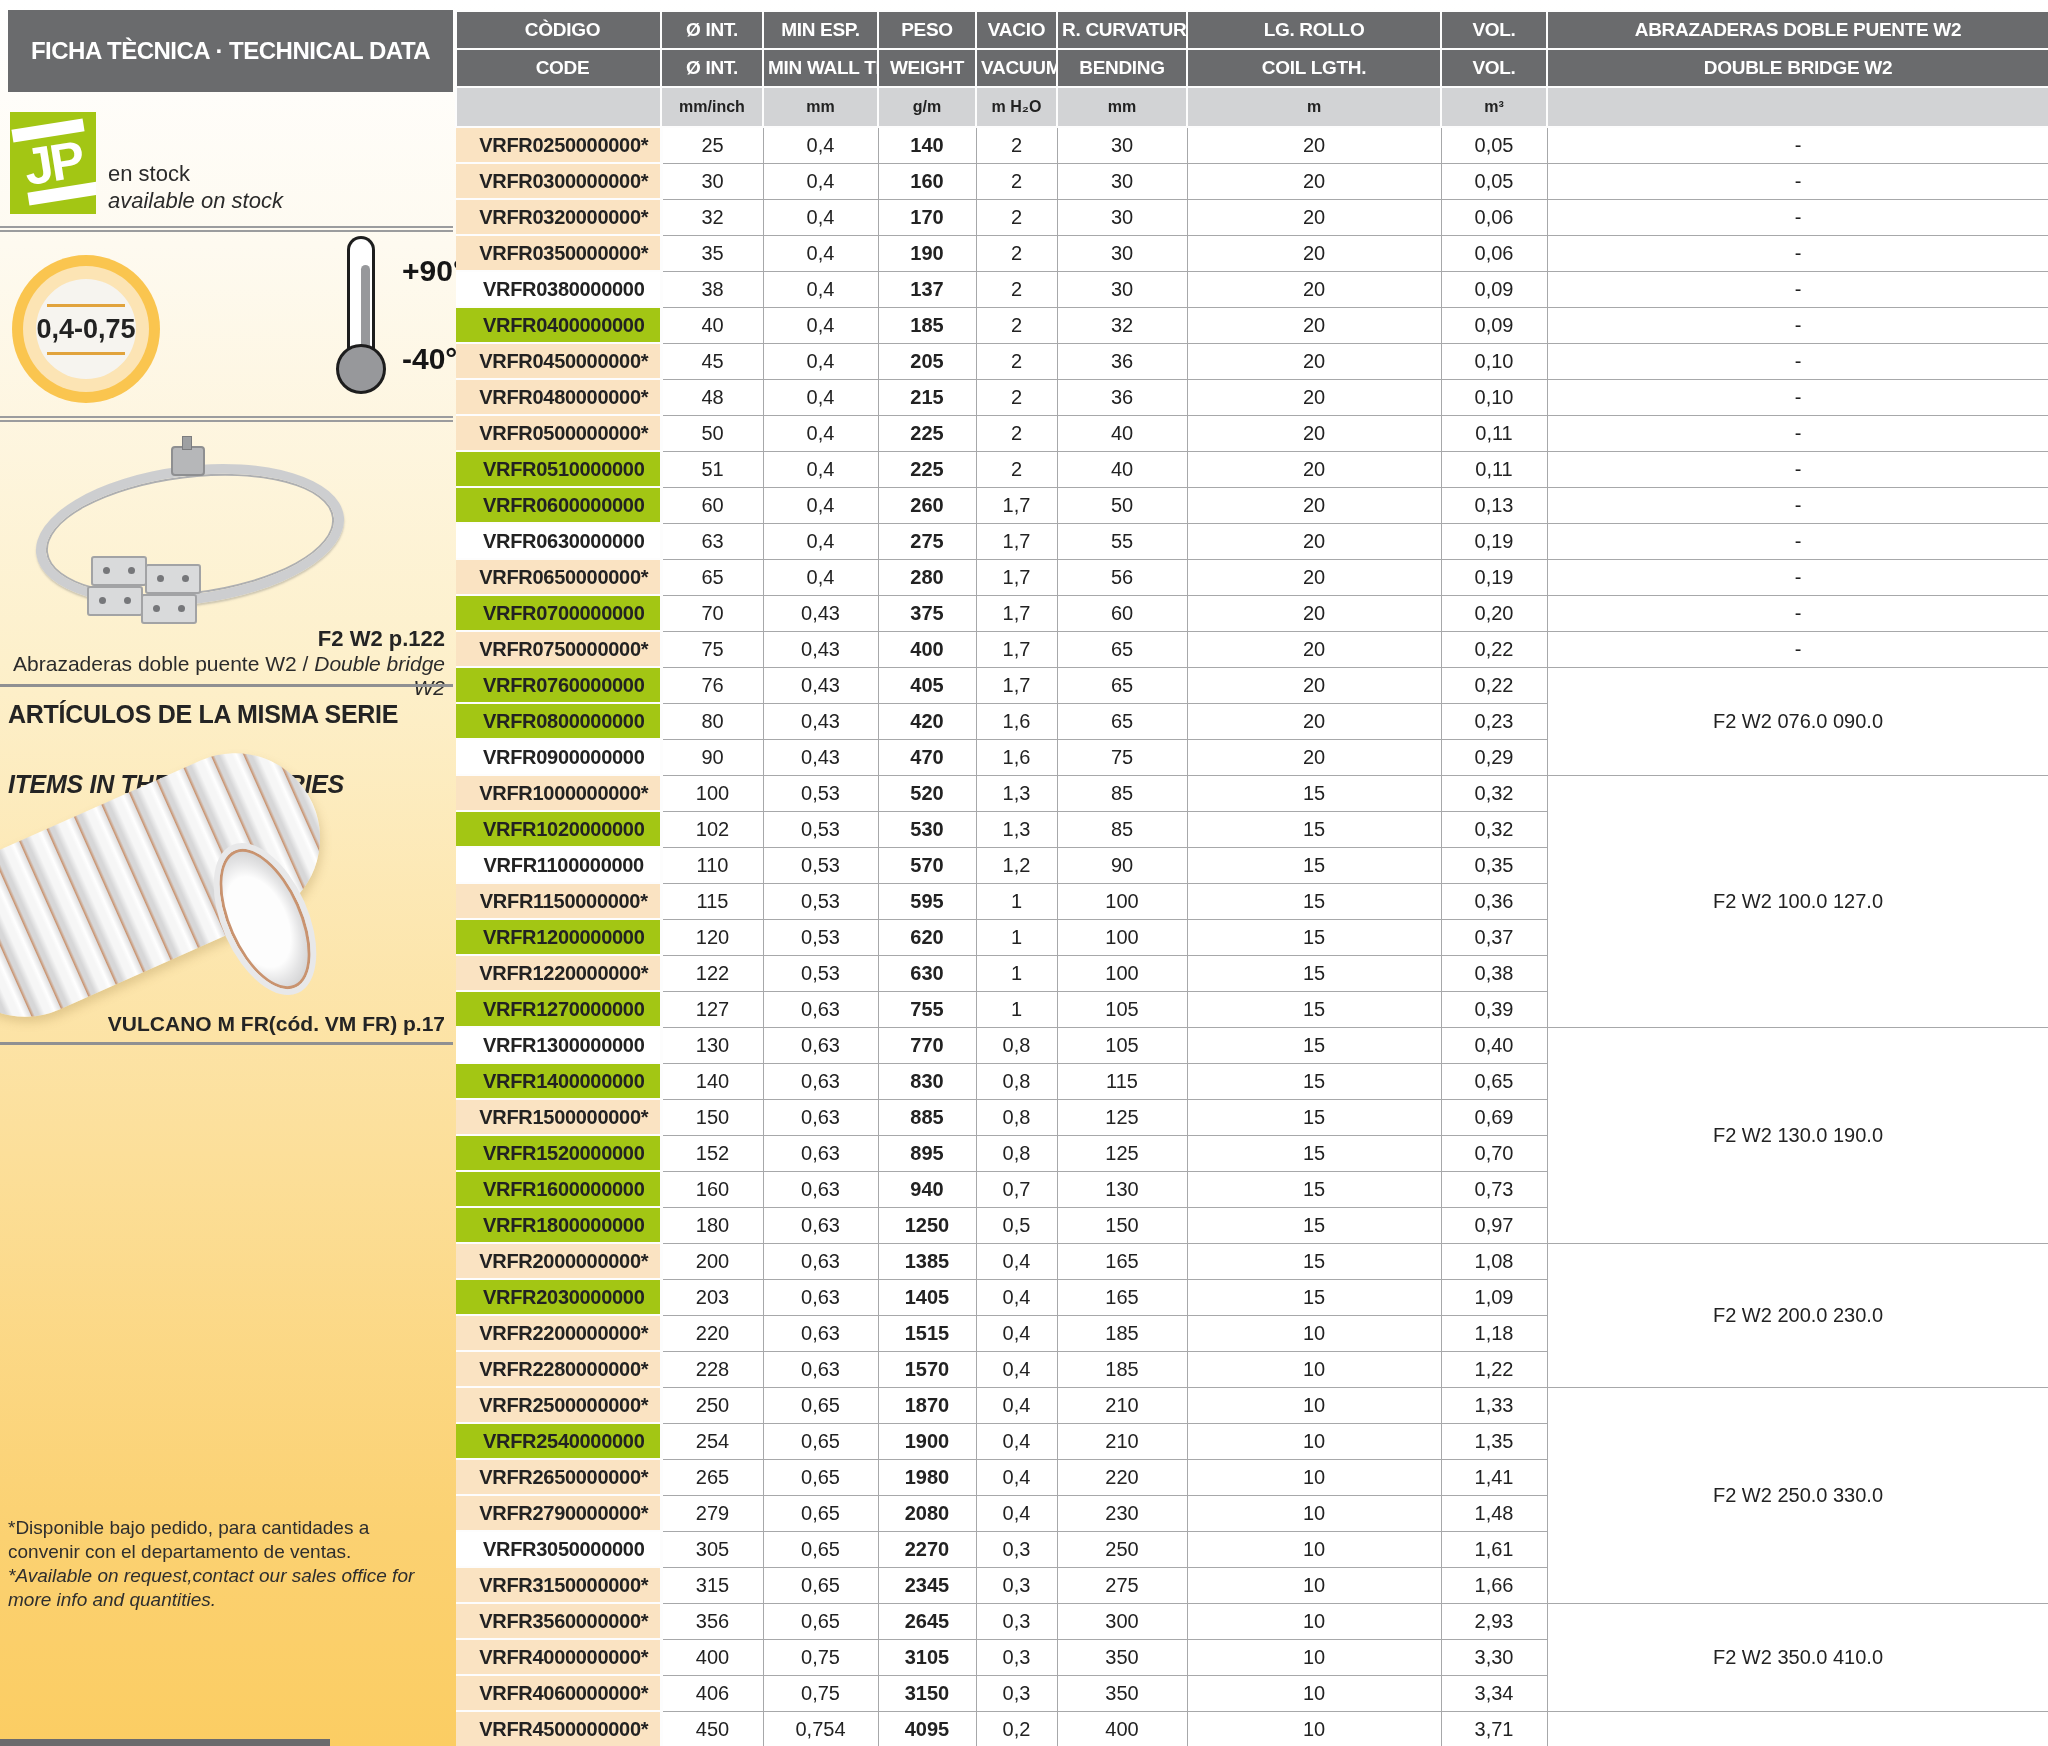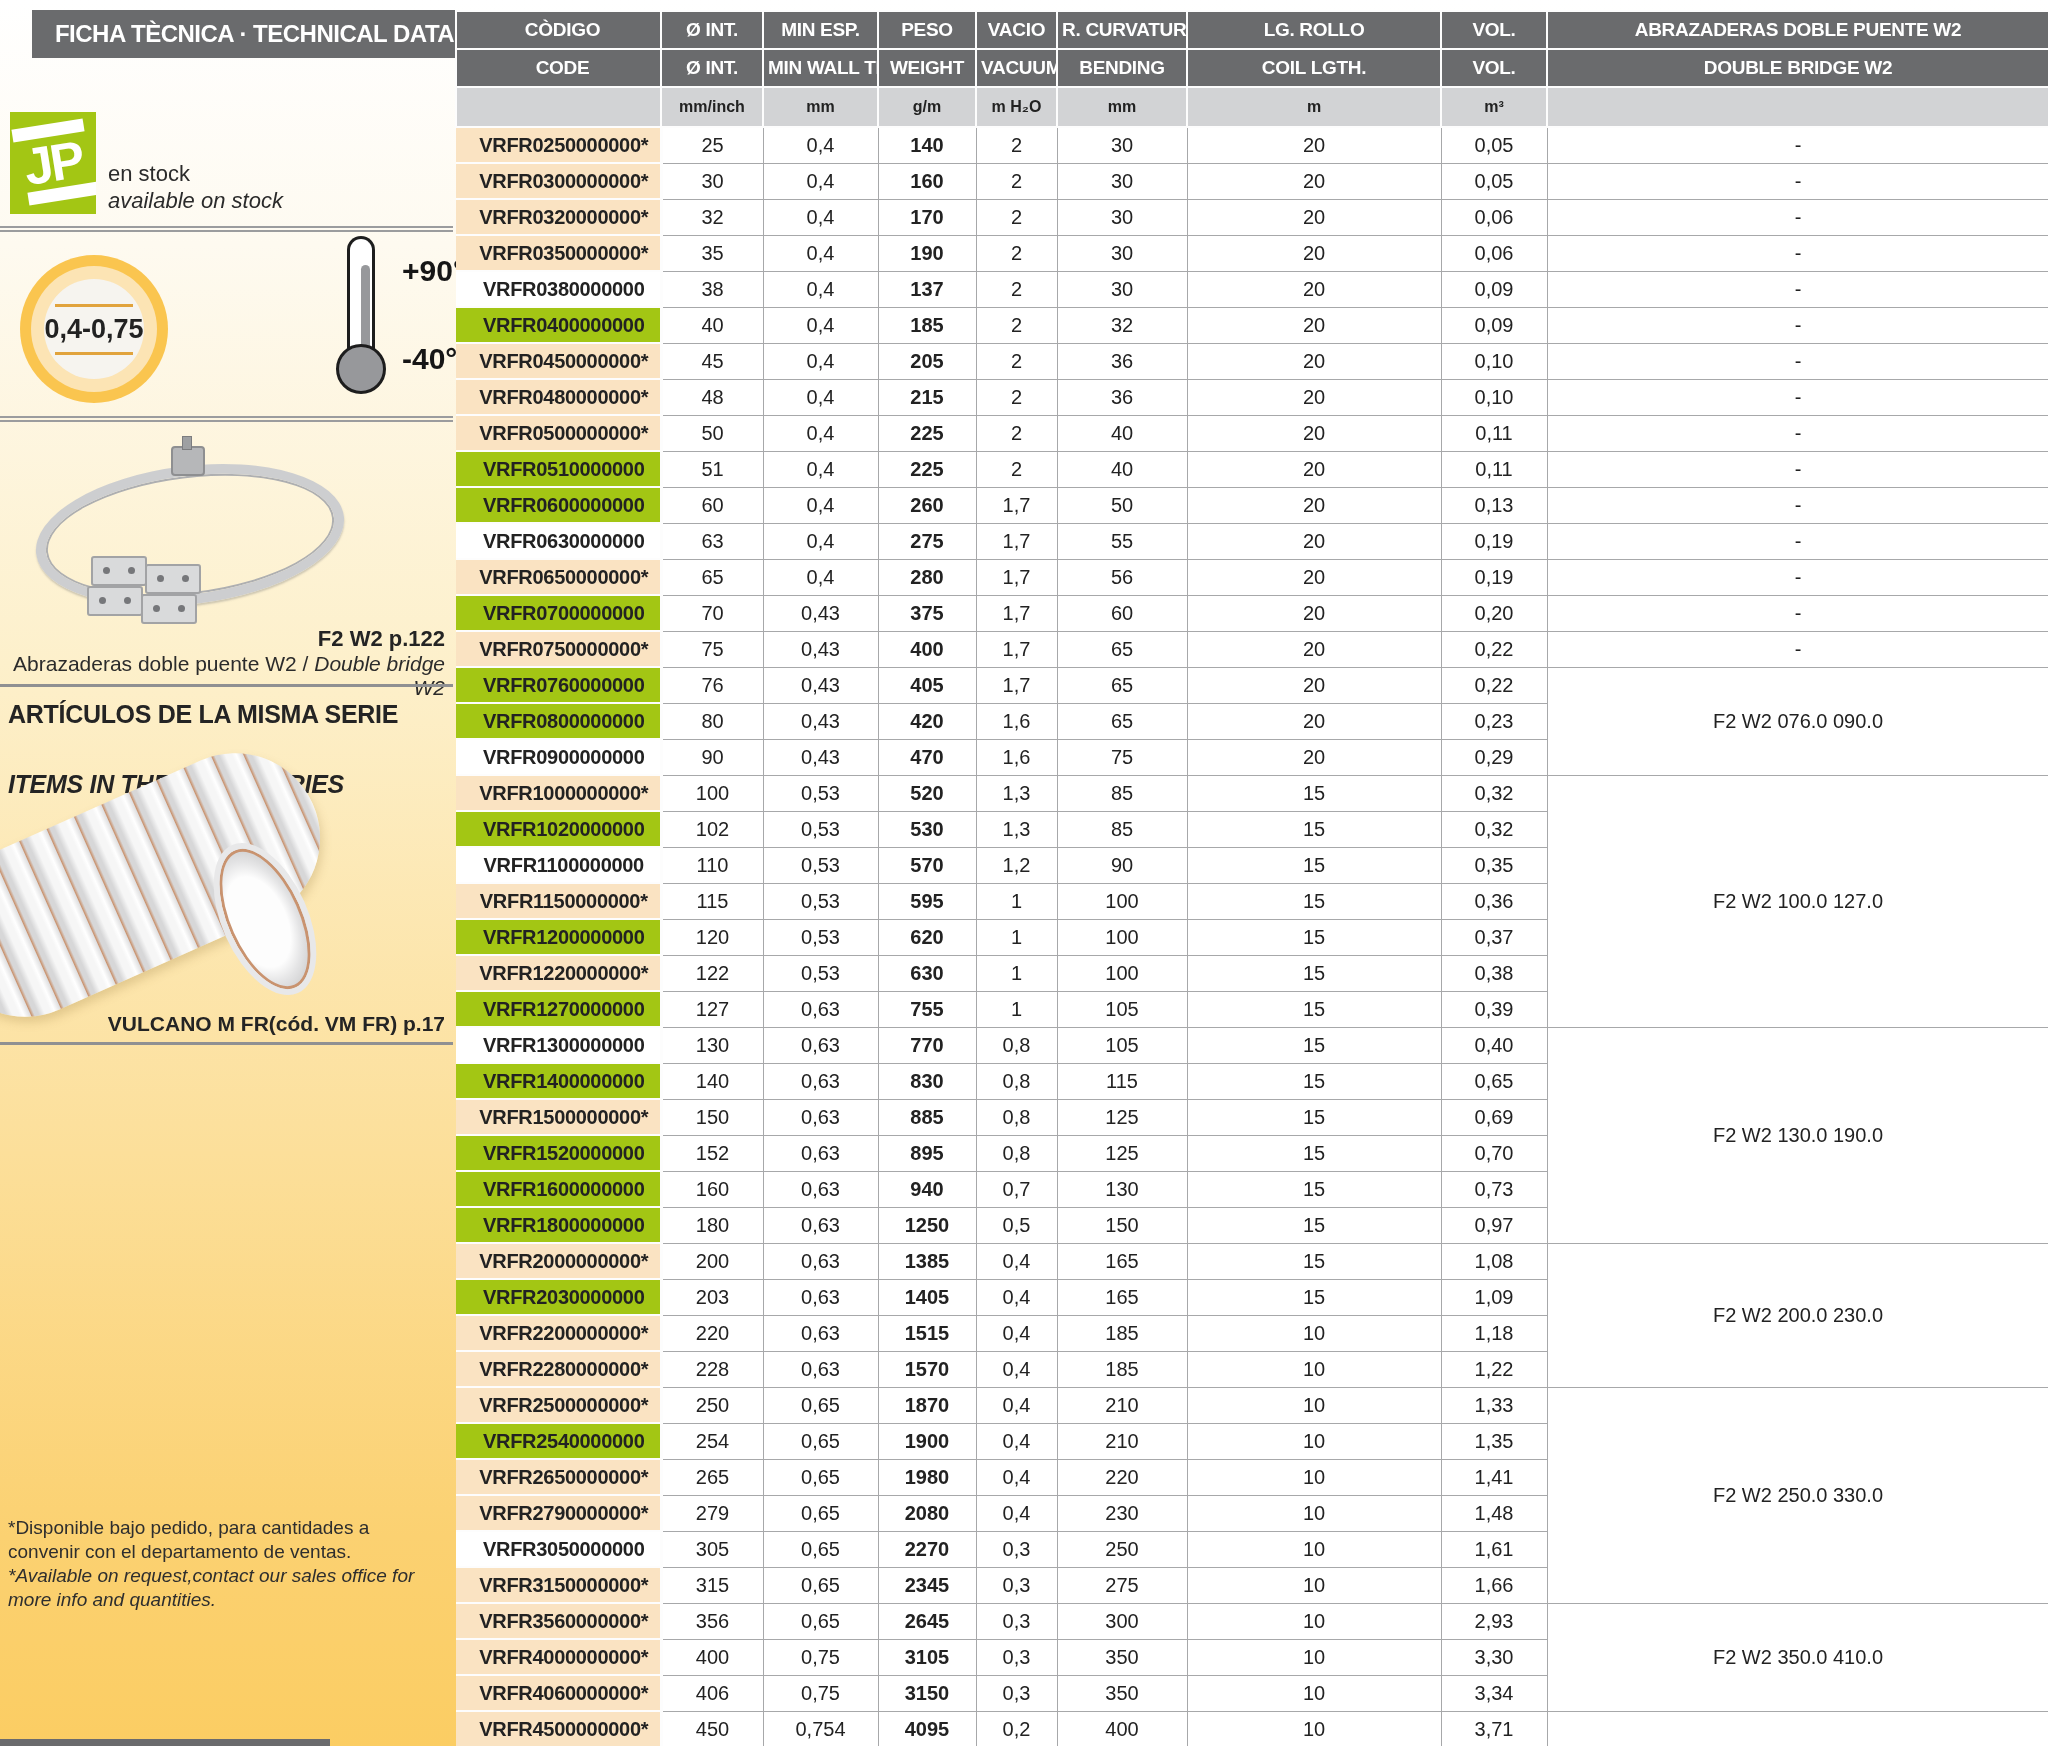--- a/index.html
+++ b/index.html
@@ -5,41 +5,41 @@
   html,body{margin:0;padding:0;}
   #page{
     position:relative; width:2048px; height:1746px; overflow:hidden;
     font-family:"Liberation Sans","DejaVu Sans",sans-serif;
     background:linear-gradient(180deg,#ffffff 0%,#fefaf0 14%,#fdf0cb 38%,#fcdf9a 66%,#fbd171 88%,#fbcd63 100%);
     color:#222;
   }
   
   .abs{position:absolute;}
   .ficha-header{
-    left:8px; top:10px; width:445px; height:48px; background:#6a6b6d;
+    left:8px; top:10px; width:445px; height:82px; background:#6a6b6d;
     display:flex; align-items:center; justify-content:center;
-    color:#fff; font-size:24px; font-weight:700; letter-spacing:-0.5px;margin-left:24px;
+    color:#fff; font-size:24px; font-weight:700; letter-spacing:-0.5px;
   }
   .jp-logo{
     left:10px; top:112px; width:86px; height:102px; background:#a3c614; overflow:hidden;
   }
   .jp-stripe{position:absolute; background:#fff; height:13px; width:72px; transform:rotate(-9deg);}
   .jp-stripe.top{left:2px; top:12px;}
   .jp-stripe.bot{right:-4px; bottom:14px;}
   .jp-text{
     position:absolute; left:0; top:0; width:100%; height:100%;
     display:flex; align-items:center; justify-content:center;
     color:#fff; font-size:52px; font-weight:700; letter-spacing:-3px; transform:rotate(-9deg);
   }
   .stock{left:108px; top:160px; font-size:22px; line-height:27px; color:#2b2b2b;}
   .stock .en{font-style:italic;}
   .divider{left:0; width:453px; height:2px; border-top:2px solid #9b9c9e; border-bottom:2px solid #9b9c9e; background:transparent;}
   .divider.single{border-bottom:none; border-top:3px solid #8f9092; height:0;}
   
-  .badge{left:20px; top:255px; width:148px; height:148px; border-radius:50%; background:#fac54f;}
+  .badge{left:12px; top:255px; width:148px; height:148px; border-radius:50%; background:#fac54f;}
   .badge-mid{position:absolute; left:11px; top:11px; right:11px; bottom:11px; border-radius:50%; background:#fce4b4;}
   .badge-inner{
     position:absolute; left:24px; top:24px; right:24px; bottom:24px; border-radius:50%; background:#f6f4ef;
     display:flex; flex-direction:column; align-items:center; justify-content:center; gap:7px;
   }
   .badge-line{width:78px; height:0; border-top:3px solid #e1a33c;}
   .badge-text{font-size:27px; font-weight:700; color:#222;}
   
   .thermo{left:330px; top:236px; width:64px; height:160px;}
   .thermo-stem{

